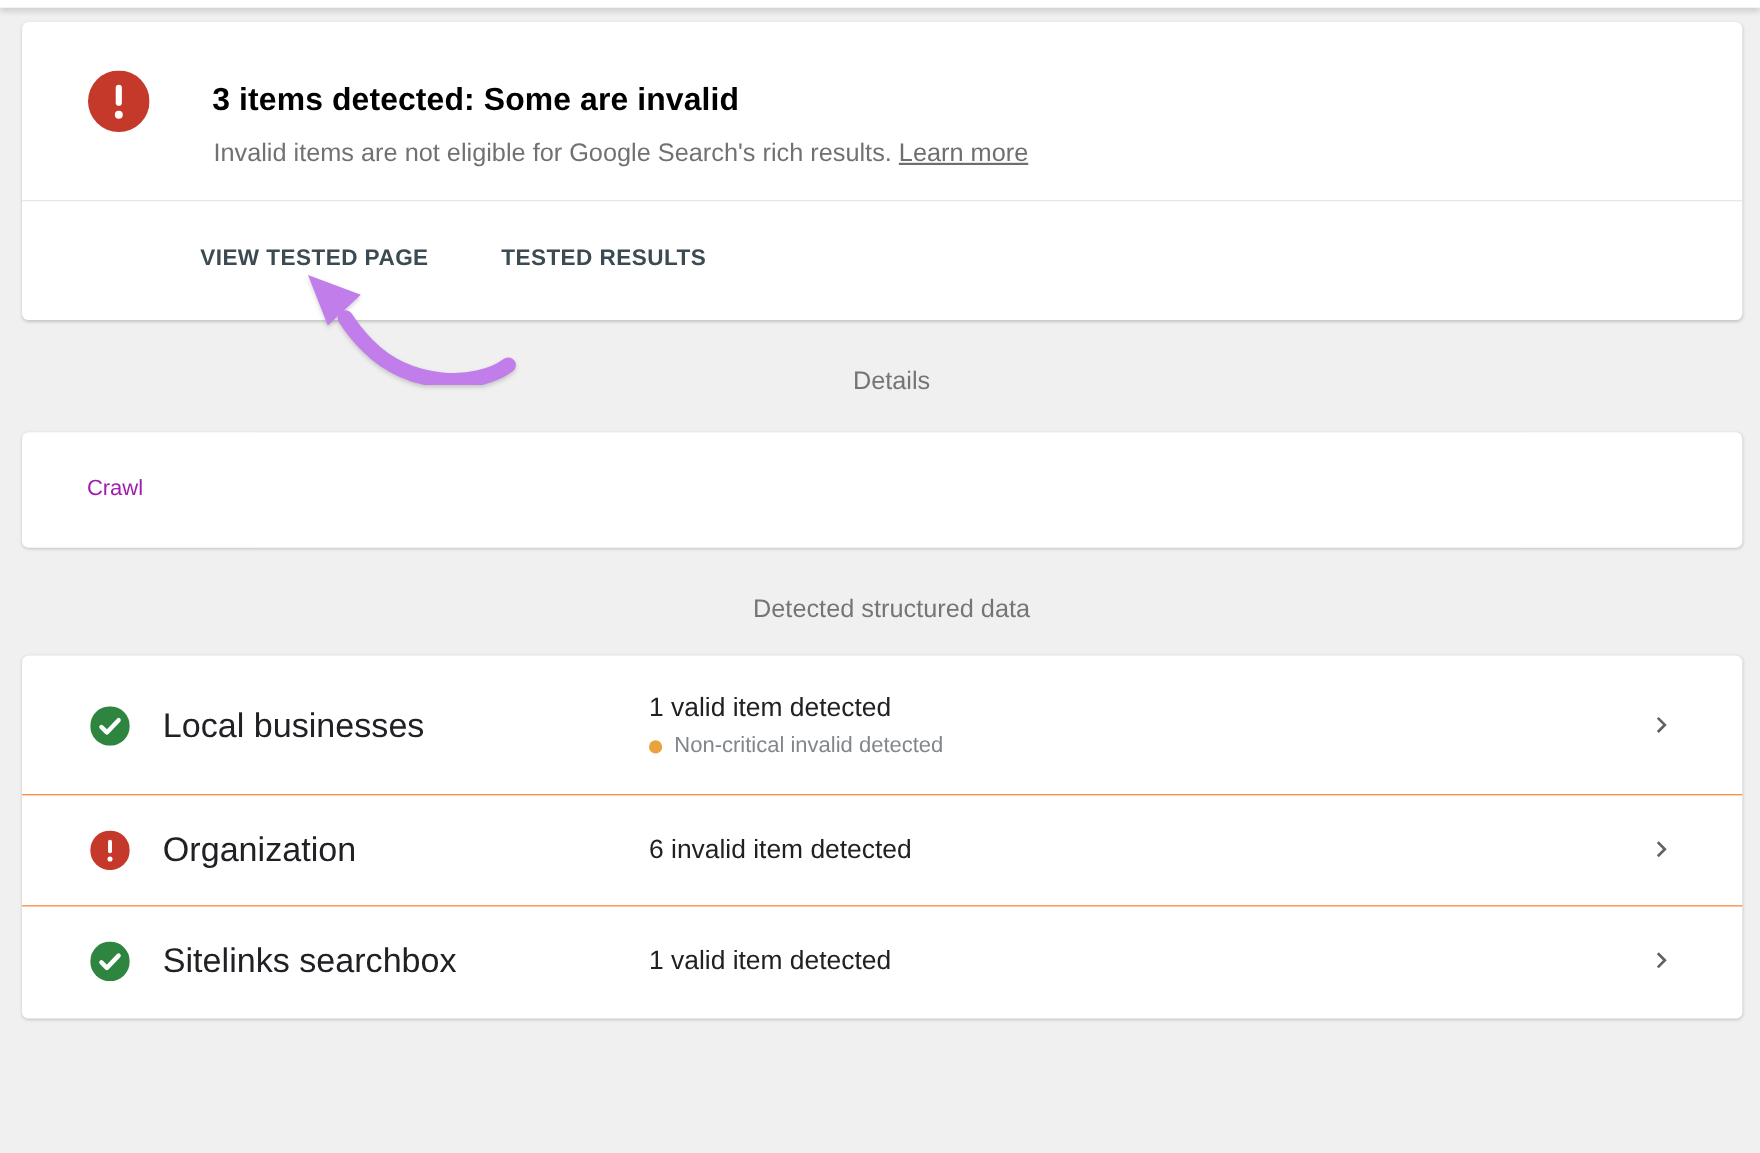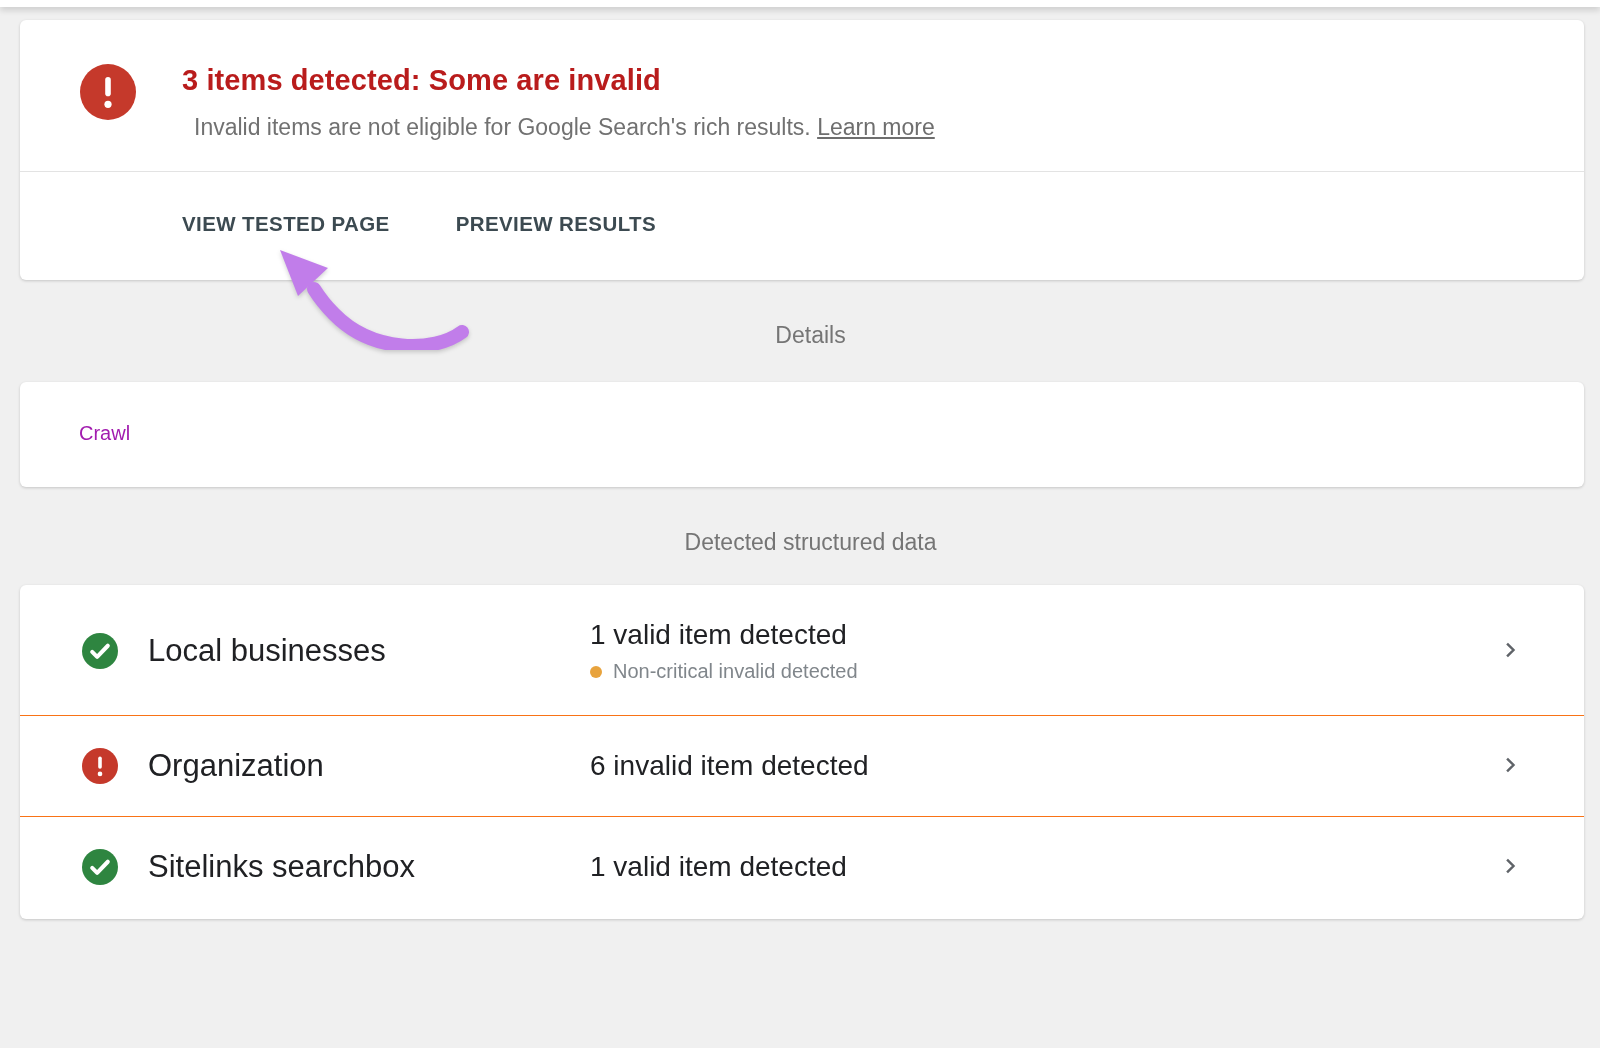--- a/index.html
+++ b/index.html
@@ -27,21 +27,21 @@
 
   
   .summary-card { margin: 13px 16px 0 20px; }
   .summary-head {
     display: flex; align-items: flex-start;
     padding: 42px 40px 30px 60px;
   }
   .big-status-icon { width: 56px; height: 56px; flex: 0 0 56px; margin-top: 2px; }
   .summary-text { margin-left: 46px; padding-top: 2px; }
   .summary-title {
-    margin: 0; font-size: 29px; font-weight: 700; color: #b91c1c;
+    margin: 11px; font-size: 29px; font-weight: 700; color: #000000;
     letter-spacing: 0.1px;
   }
   .summary-subtitle {
     margin: 17px 0 0 12px; font-size: 23px; color: #717171; font-weight: 400;
   }
   .learn-more {
     color: #6e6e6e; text-decoration: underline; cursor: pointer;
   }
   .summary-actions {
     border-top: 1px solid #e3e3e3;
@@ -77,21 +77,21 @@
   .list-card { margin: 29px 16px 0 20px; padding: 2px 0; }
   .data-row {
     display: flex; align-items: center;
     padding: 32px 58px 32px 62px;
     cursor: pointer;
   }
   .data-row + .data-row { border-top: 1px solid #f97316; }
   .list-status-icon { width: 36px; height: 36px; flex: 0 0 36px; }
   .row-name { margin-left: 30px; width: 442px; font-size: 31px; color: #202124; }
   .row-statuscol { flex: 1; }
-  .row-status { font-size: 28px; color: #202124; }
+  .row-status { font-size: 24px; color: #202124; }
   .row-substatus { display: flex; align-items: center; margin-top: 9px; }
   .warn-dot {
     width: 12px; height: 12px; border-radius: 50%;
     background: #e8a33d; flex: 0 0 12px;
   }
   .row-substatus-text { margin-left: 11px; font-size: 20px; color: #80868b; }
 
   
   .annotation-arrow {
     position: absolute; left: 254px; top: 240px;
@@ -113,21 +113,21 @@
         <circle cx="12" cy="17.3" r="1.55" fill="#ffffff"></circle>
       </svg>
     </span>
     <div class="summary-text">
       <h1 class="summary-title">3 items detected: Some are invalid</h1>
       <p class="summary-subtitle"><span>Invalid items are not eligible for Google Search's rich results.</span> <a class="learn-more">Learn more</a></p>
     </div>
   </div>
   <div class="summary-actions">
     <button class="text-btn">VIEW TESTED PAGE</button>
-    <button class="text-btn">PREVIEW RESULTS</button>
+    <button class="text-btn">TESTED RESULTS</button>
   </div>
 </div>
 
 <div class="section-label">Details</div>
 
 <div class="card crawl-card">
   <div class="crawl-label">Crawl</div>
 </div>
 
 <div class="section-label">Detected structured data</div>

